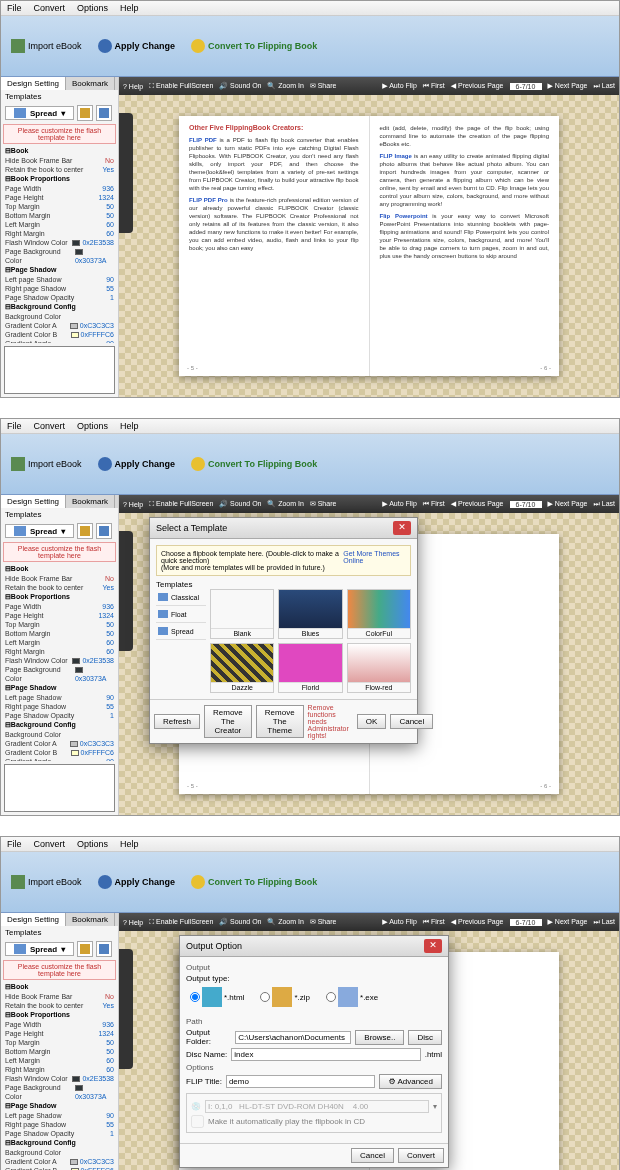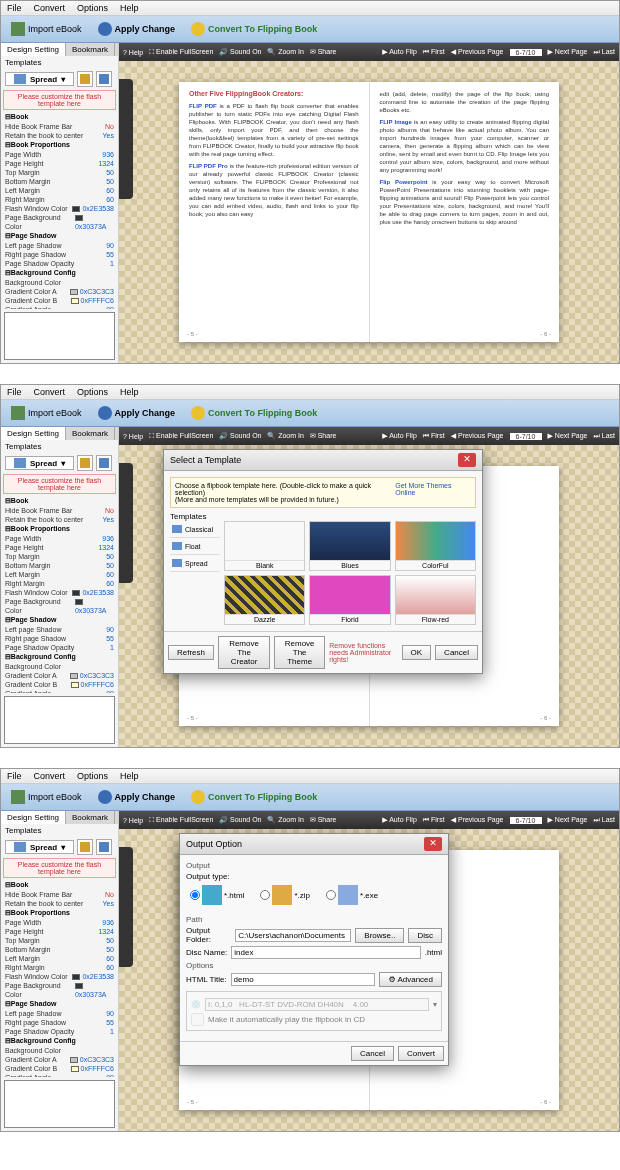--- a/index.html
+++ b/index.html
@@ -1,20 +1,20 @@
 <!DOCTYPE html>
 <html><head>
 <meta charset="utf-8">
 <style>
 * { margin: 0; padding: 0; box-sizing: border-box; font-family: Arial, sans-serif; }
 body { background: #fff; width: 620px; }
 .screenshot { border: 1px solid #999; margin-bottom: 20px; background: #fff; position: relative; }
 .menubar { background: linear-gradient(#f8f8f8, #e8e8e8); padding: 2px 6px; font-size: 9px; display: flex; gap: 12px; border-bottom: 1px solid #ccc; }
 .menubar span { cursor: pointer; }
-.toolbar-main { background: linear-gradient(#c8dcf0, #a8c8e8); padding: 4px 6px; display: flex; gap: 8px; border-bottom: 1px solid #7a9ac8; font-size: 9px; }
+.toolbar-main { background: linear-gradient(#c8dcf0, #a8c8e8); padding: 21px 6px; display: flex; gap: 8px; border-bottom: 1px solid #7a9ac8; font-size: 9px; }
 .tb-btn { display: inline-flex; align-items: center; gap: 3px; padding: 2px 4px; cursor: pointer; }
 .tb-icon { width: 14px; height: 14px; display: inline-block; }
 .tb-label.green { color: #2a7a2a; font-weight: bold; text-align: center; }
 .tb-label.bold { font-weight: bold; }
 .main-area { display: flex; height: 320px; }
 .left-panel { width: 118px; background: #f4f4f4; border-right: 1px solid #ccc; display: flex; flex-direction: column; font-size: 7px; }
 .tabs-left { display: flex; background: #d8d8d8; font-size: 8px; }
 .tabs-left div { padding: 2px 6px; border-right: 1px solid #aaa; cursor: pointer; }
 .tabs-left .active { background: #fff; }
 .templates-label { padding: 2px 4px; font-size: 8px; }
@@ -369,21 +369,21 @@
         <div class="side-tabs"></div>
         <div class="book">
           <div class="book-page left">
               <div class="page-num left">- 5 -</div>
             </div>
           <div class="book-page">
               <div class="page-num right">- 6 -</div>
             </div>
         </div>
       </div>
-      <div class="dialog" style="left:44px;top:22px;width:320px">
+      <div class="dialog" style="left:30px;top:22px;width:269px">
         <div class="dialog-title">
             <span>Select a Template</span>
             <span class="close-x">✕</span>
           </div>
         <div class="dialog-body">
           <div class="tmpl-hint">
             <div>
                 <div>Choose a flipbook template here. (Double-click to make a quick selection)</div>
                 <div>(More and more templates will be provided in future.)</div>
               </div>
@@ -625,21 +625,21 @@
             <button class="dlg-btn">Browse..</button>
             <button class="dlg-btn">Disc</button>
           </div>
           <div class="field-row">
             <span>Disc Name:</span>
             <input type="text" value="index" style="">
             <span>.html</span>
           </div>
           <div class="output-label">Options</div>
           <div class="field-row">
-            <span>HTML Title:</span>
+            <span>FLIP Title:</span>
             <input type="text" value="demo" style="">
             <button class="dlg-btn">⚙ <span>Advanced</span></button>
           </div>
           <div class="fieldset">
             <div class="field-row" style="opacity:0.5">
               <span>💿</span>
               <input type="text" disabled="" value="I: 0,1,0   HL-DT-ST DVD-ROM DH40N    4.00" style="">
               <span>▾</span>
             </div>
             <label style="opacity:0.5;display:flex;align-items:center;gap:4px;font-size:8px">

